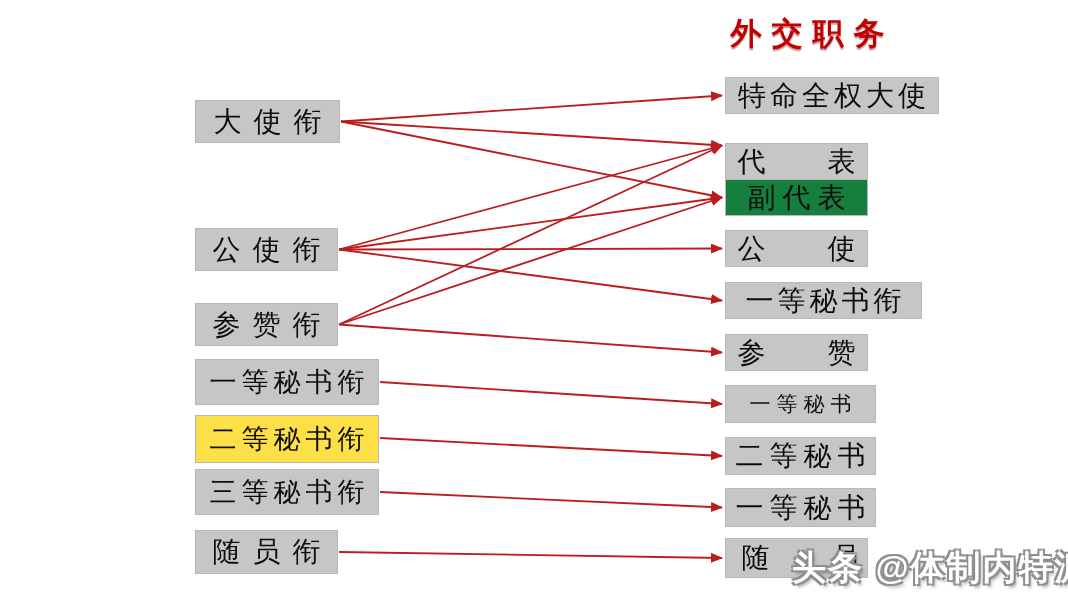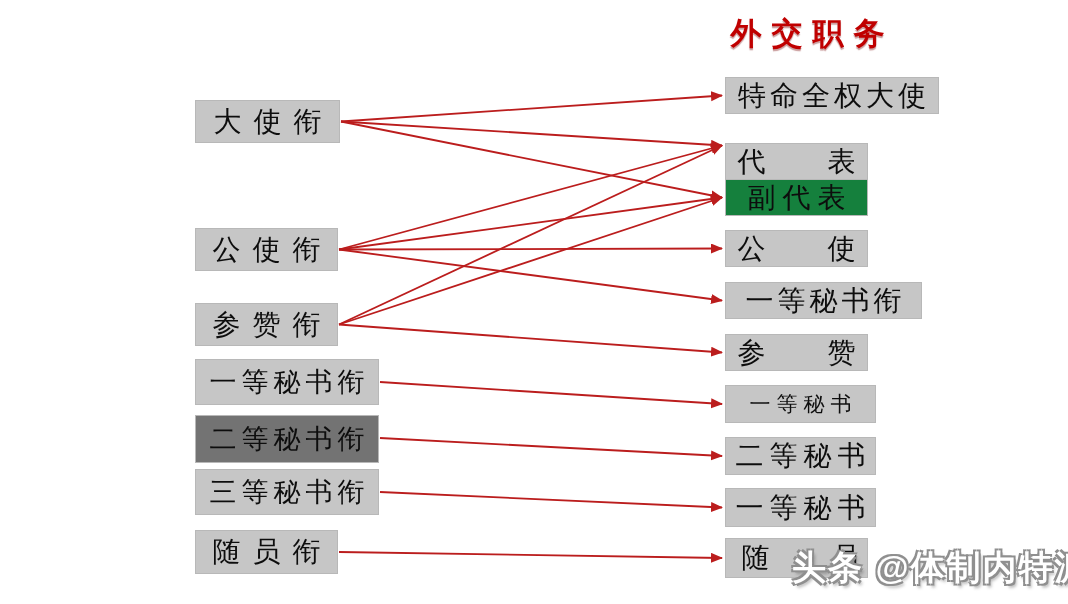--- a/index.html
+++ b/index.html
@@ -32,21 +32,21 @@
 <body>
 
 <div class="canvas">
   <div class="hdr hdr-right">外交职务</div>
 
   <div id="node-layer">
       <div class="node" style="left: 195px; top: 100px; width: 145px; height: 43px; font-size: 28px; letter-spacing: 12px; padding-left: 12px; background: rgb(198, 198, 198); border-color: rgb(184, 184, 184); color: rgb(13, 13, 13);">大使衔</div>
       <div class="node" style="left: 195px; top: 228px; width: 143px; height: 43px; font-size: 28px; letter-spacing: 12px; padding-left: 12px; background: rgb(198, 198, 198); border-color: rgb(184, 184, 184); color: rgb(13, 13, 13);">公使衔</div>
       <div class="node" style="left: 195px; top: 303px; width: 143px; height: 43px; font-size: 28px; letter-spacing: 12px; padding-left: 12px; background: rgb(198, 198, 198); border-color: rgb(184, 184, 184); color: rgb(13, 13, 13);">参赞衔</div>
       <div class="node" style="left: 195px; top: 359px; width: 184px; height: 46px; font-size: 27px; letter-spacing: 5px; padding-left: 5px; background: rgb(198, 198, 198); border-color: rgb(184, 184, 184); color: rgb(13, 13, 13);">一等秘书衔</div>
-      <div class="node" style="left: 195px; top: 415px; width: 184px; height: 48px; font-size: 27px; letter-spacing: 5px; padding-left: 5px; background: #737373; border-color: rgb(184, 184, 184); color: rgb(13, 13, 13);">二等秘书衔</div>
+      <div class="node" style="left: 195px; top: 415px; width: 184px; height: 48px; font-size: 27px; letter-spacing: 5px; padding-left: 5px; background: #fde047; border-color: rgb(184, 184, 184); color: rgb(13, 13, 13);">二等秘书衔</div>
       <div class="node" style="left: 195px; top: 469px; width: 184px; height: 46px; font-size: 27px; letter-spacing: 5px; padding-left: 5px; background: rgb(198, 198, 198); border-color: rgb(184, 184, 184); color: rgb(13, 13, 13);">三等秘书衔</div>
       <div class="node" style="left: 195px; top: 530px; width: 143px; height: 44px; font-size: 28px; letter-spacing: 12px; padding-left: 12px; background: rgb(198, 198, 198); border-color: rgb(184, 184, 184); color: rgb(13, 13, 13);">随员衔</div>
       <div class="node" style="left: 725px; top: 77px; width: 214px; height: 37px; font-size: 28px; letter-spacing: 4px; padding-left: 4px; background: rgb(198, 198, 198); border-color: rgb(184, 184, 184); color: rgb(13, 13, 13);">特命全权大使</div>
       <div class="node" style="left: 725px; top: 127px; width: 143px; height: 37px; font-size: 28px; letter-spacing: 2px; padding-left: 2px; background: rgb(198, 198, 198); border-color: rgb(184, 184, 184); color: rgb(13, 13, 13); margin-top: 16px;">代　　表</div>
       <div class="node" style="left: 725px; top: 179px; width: 143px; height: 37px; font-size: 28px; letter-spacing: 7px; padding-left: 7px; background: #15803d; border-color: rgb(184, 184, 184); color: rgb(13, 13, 13);">副代表</div>
       <div class="node" style="left: 725px; top: 230px; width: 143px; height: 37px; font-size: 28px; letter-spacing: 2px; padding-left: 2px; background: rgb(198, 198, 198); border-color: rgb(184, 184, 184); color: rgb(13, 13, 13);">公　　使</div>
       <div class="node" style="left: 725px; top: 282px; width: 197px; height: 37px; font-size: 28px; letter-spacing: 4px; padding-left: 4px; background: rgb(198, 198, 198); border-color: rgb(184, 184, 184); color: rgb(13, 13, 13);">一等秘书衔</div>
       <div class="node" style="left: 725px; top: 334px; width: 143px; height: 37px; font-size: 28px; letter-spacing: 2px; padding-left: 2px; background: rgb(198, 198, 198); border-color: rgb(184, 184, 184); color: rgb(13, 13, 13);">参　　赞</div>
       <div class="node" style="left: 725px; top: 385px; width: 151px; height: 38px; font-size: 21px; letter-spacing: 6px; padding-left: 6px; background: rgb(198, 198, 198); border-color: rgb(184, 184, 184); color: rgb(13, 13, 13);">一等秘书</div>
       <div class="node" style="left: 725px; top: 437px; width: 151px; height: 38px; font-size: 28px; letter-spacing: 6px; padding-left: 6px; background: rgb(198, 198, 198); border-color: rgb(184, 184, 184); color: rgb(13, 13, 13);">二等秘书</div>

